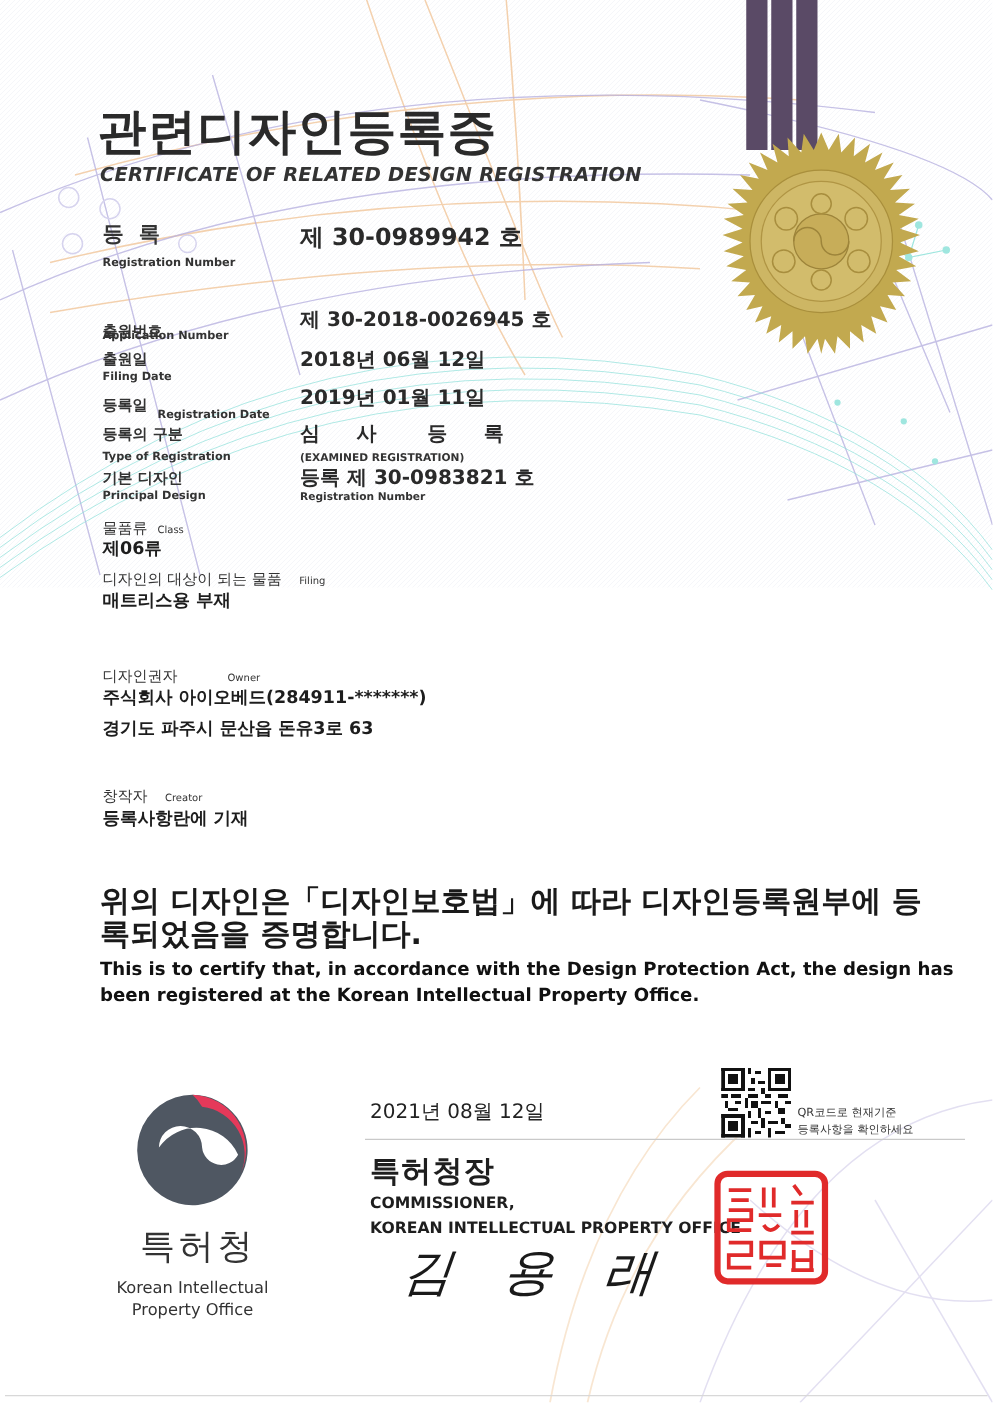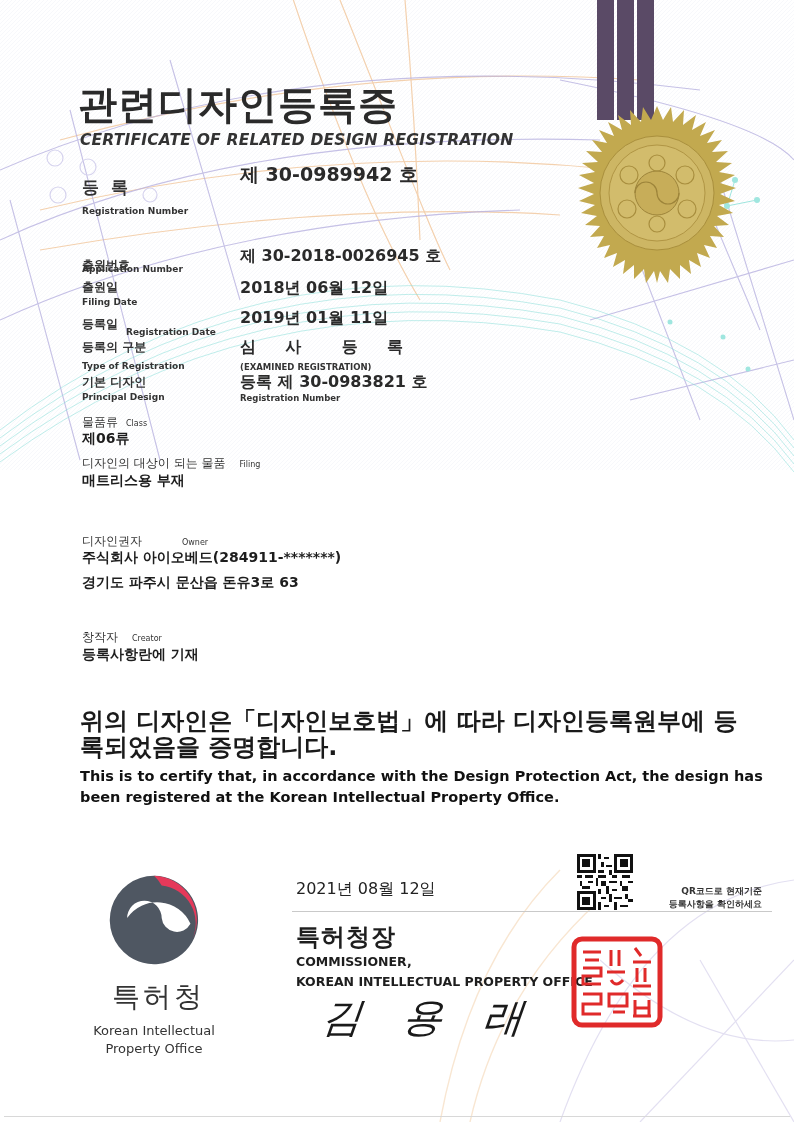--- a/index.html
+++ b/index.html
@@ -30,21 +30,21 @@
   .cert-en { left:80px; top:766px; font-size:14.5px; font-weight:bold; line-height:21px; color:#111; white-space:normal; width:690px; }
 
   .issue-date { left:296px; top:879px; font-size:16px; color:#222; }
   .divider { position:absolute; left:292px; top:911px; width:480px; height:1px; background:#c9c9c9; z-index:2; }
   .comm-ko { left:296px; top:921px; font-size:24px; font-weight:bold; color:#1e1e1e; letter-spacing:1px; }
   .comm-en1 { left:296px; top:954px; font-size:12.5px; font-weight:bold; color:#1e1e1e; }
   .comm-en2 { left:296px; top:974px; font-size:12.5px; font-weight:bold; color:#1e1e1e; }
   .signature { left:322px; top:990px; font-size:40px; color:#1a1a1a; font-family:"DejaVu Serif", serif; font-style:italic; letter-spacing:14px; transform:skewX(-6deg); }
 
   .qr { position:absolute; left:577px; top:854px; width:56px; height:56px; z-index:2; }
-  .qr-text { left:638px; top:885px; font-size:9px; font-weight:bold; color:#333; line-height:13px; text-align:right; white-space:normal; width:124px; }
+  .qr-text { left:638px; top:885px; font-size:9px; font-weight:normal; color:#333; line-height:13px; text-align:left; white-space:normal; width:124px; }
 
   .seal { position:absolute; left:571px; top:936px; width:92px; height:92px; z-index:3; }
   .logo { position:absolute; left:106px; top:872px; width:96px; height:96px; z-index:2; }
   .logo-ko { left:112px; top:978px; font-size:28px; color:#333; letter-spacing:3px; }
   .logo-en { left:86px; top:1022px; font-size:13px; color:#333; text-align:center; width:136px; white-space:normal; line-height:18px; }
 
   .medal { position:absolute; left:557px; top:0px; width:180px; height:300px; z-index:1; }
   .bottom-line { position:absolute; left:4px; top:1116px; width:786px; height:1px; background:#d8d8d8; z-index:1; }
 </style>
 </head>
@@ -148,21 +148,21 @@
         <circle cx="0" cy="31" r="8"></circle>
     </g>
   </g>
 </svg>
 
 <div class="abs title-ko">관련디자인등록증</div>
 <div class="abs title-en">CERTIFICATE OF RELATED DESIGN REGISTRATION</div>
 
 <div class="abs lbl-big" style="left:82px; top:176px;">등 록</div>
 <div class="abs lbl-en" style="left:82px; top:206px;">Registration Number</div>
-<div class="abs val-big" style="left:240px; top:162px;">제 30-0989942 호</div>
+<div class="abs val-big" style="left:240px; top:177px;">제 30-0989942 호</div>
 
 <div class="abs lbl-ko" style="left:82px; top:257px;">출원번호</div>
 <div class="abs lbl-en" style="left:82px; top:264px;">Application Number</div>
 <div class="abs val" style="left:240px; top:246px;">제 30-2018-0026945 호</div>
 
 <div class="abs lbl-ko" style="left:82px; top:279px;">출원일</div>
 <div class="abs lbl-en" style="left:82px; top:297px;">Filing Date</div>
 <div class="abs val" style="left:240px; top:278px;">2018년 06월 12일</div>
 
 <div class="abs lbl-ko" style="left:82px; top:316px;">등록일</div>

